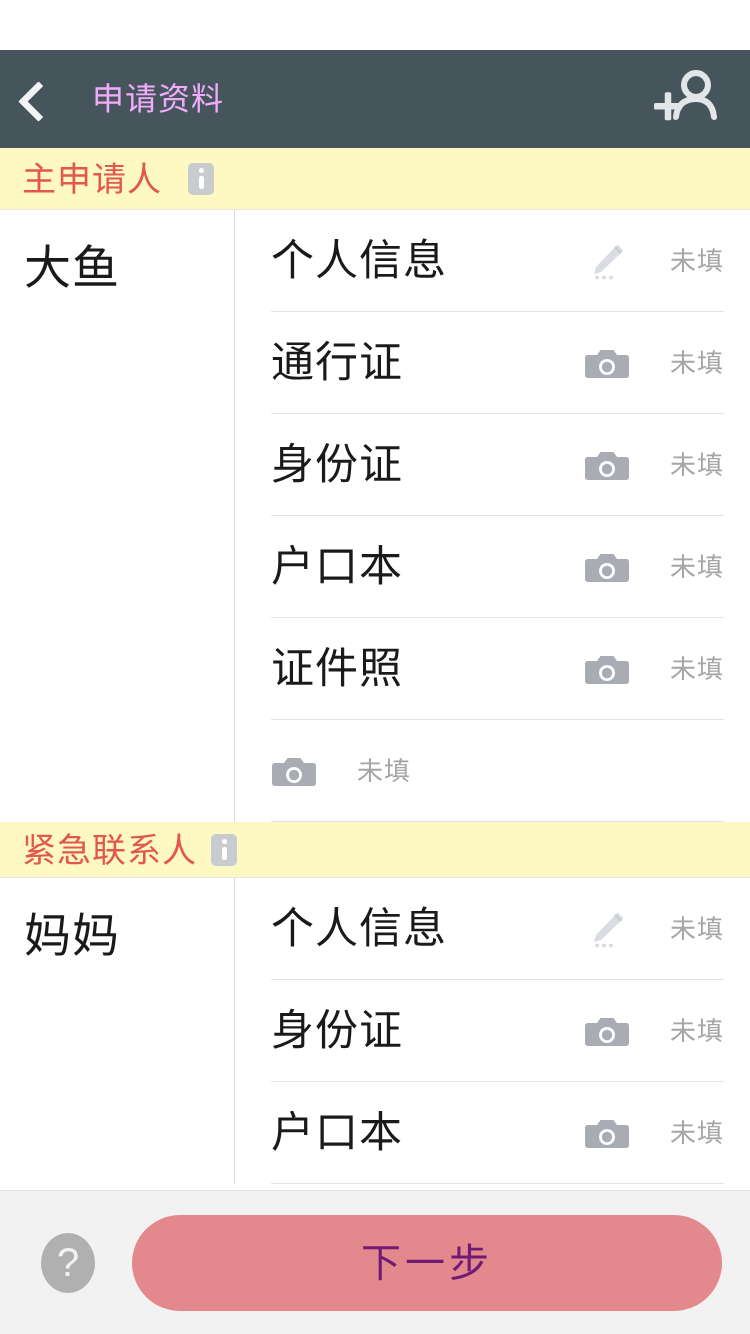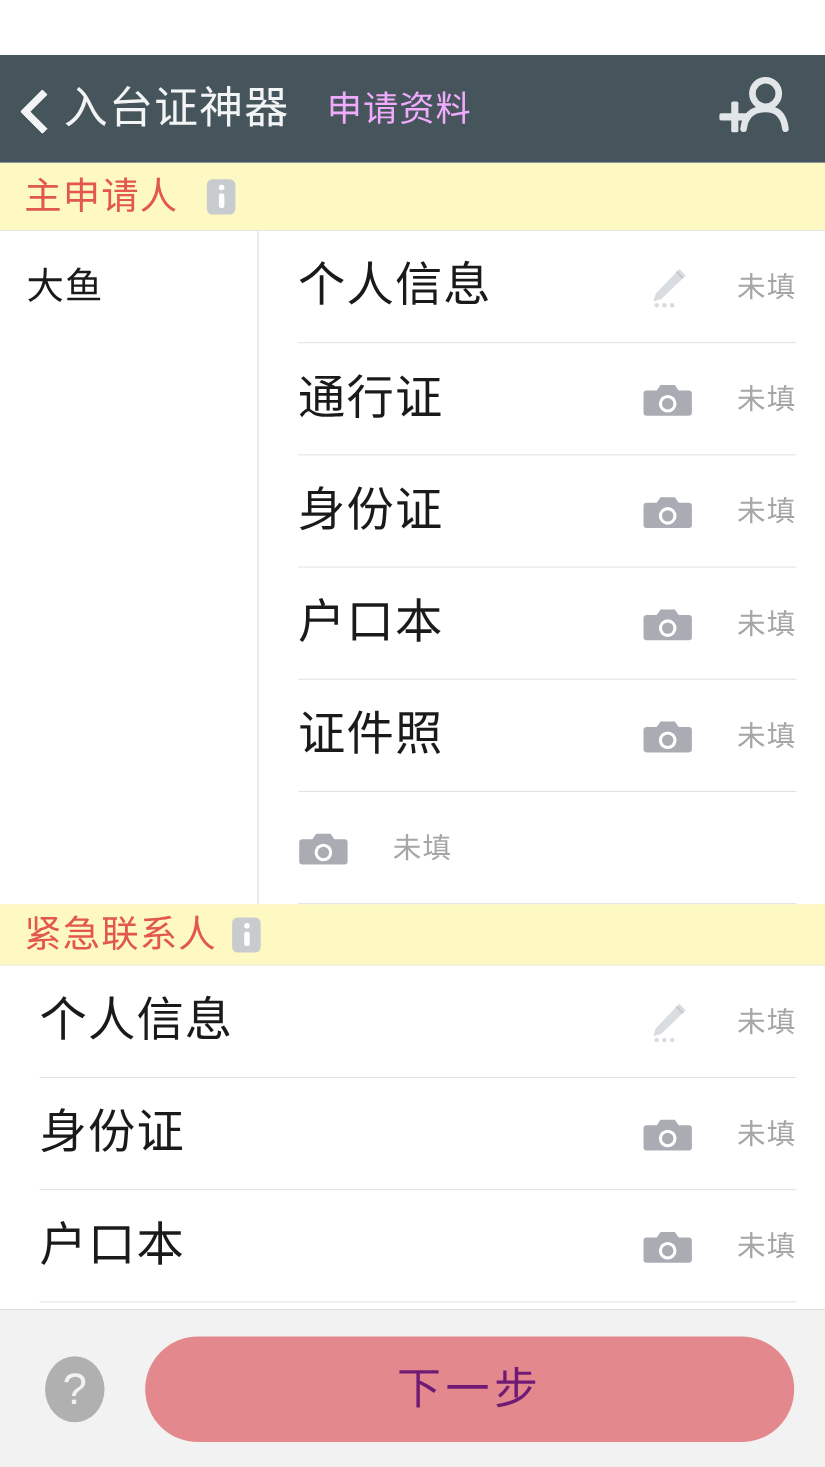--- a/index.html
+++ b/index.html
@@ -150,21 +150,21 @@
     background: #ffffff;
   }
   .person-col {
     width: 235px;
     flex: 0 0 235px;
     box-sizing: border-box;
     padding: 34px 0 0 24px;
     border-right: 1px solid #dcdcdc;
   }
   .person-name {
-    font-size: 34px;
+    font-size: 47px;
     color: #1a1a1a;
     line-height: 1;
     letter-spacing: 1px;
     white-space: nowrap;
   }
   .doc-list {
     flex: 1 1 auto;
     padding-left: 36px;
     padding-right: 26px;
     box-sizing: border-box;
@@ -251,21 +251,20 @@
   }
 </style>
 </head>
 <body>
 
 <div class="status-bar"></div>
 
 <div class="nav-bar">
   <div class="nav-left">
     <span class="back-chevron"></span>
-    <span class="nav-app-name">入台证神器</span>
   </div>
   <span class="nav-title">申请资料</span>
   <span class="nav-spacer"></span>
   <span class="add-person-btn">
     <svg width="76" height="76" viewBox="0 0 76 76" aria-hidden="true">
       <circle cx="48" cy="24" r="12" fill="none" stroke="#e2e6e8" stroke-width="6"></circle>
       <path d="M28 56 Q30 38 48 38 Q64 38 66 56" fill="none" stroke="#e2e6e8" stroke-width="6" stroke-linecap="round"></path>
       <rect x="6" y="42" width="28" height="6.5" rx="1.5" fill="#e2e6e8"></rect>
       <rect x="16.75" y="31.25" width="6.5" height="28" rx="1.5" fill="#e2e6e8"></rect>
     </svg>
@@ -370,20 +369,23 @@
       </div>
 
     </div>
   </div>
 
   <div class="section-header compact">
     <span class="section-title">紧急联系人</span>
     <span class="info-icon"></span>
   </div>
   <div class="section-body">
+    <div class="person-col">
+      <div class="person-name">妈妈</div>
+    </div>
     <div class="doc-list">
 
       <div class="doc-row">
         <span class="doc-label">个人信息</span>
         <span class="doc-status-wrap">
           <span class="row-icon">
             <svg width="46" height="40" viewBox="0 0 46 40" aria-hidden="true">
               <path d="M33.5 3.5 L39.5 9.5 L17 31 L10 33 L12 26 Z" fill="#d9dde1"></path>
               <path d="M31 6 L37 12" stroke="#c6cace" stroke-width="2"></path>
               <circle cx="13" cy="36.5" r="2.1" fill="#d9dde1"></circle>

